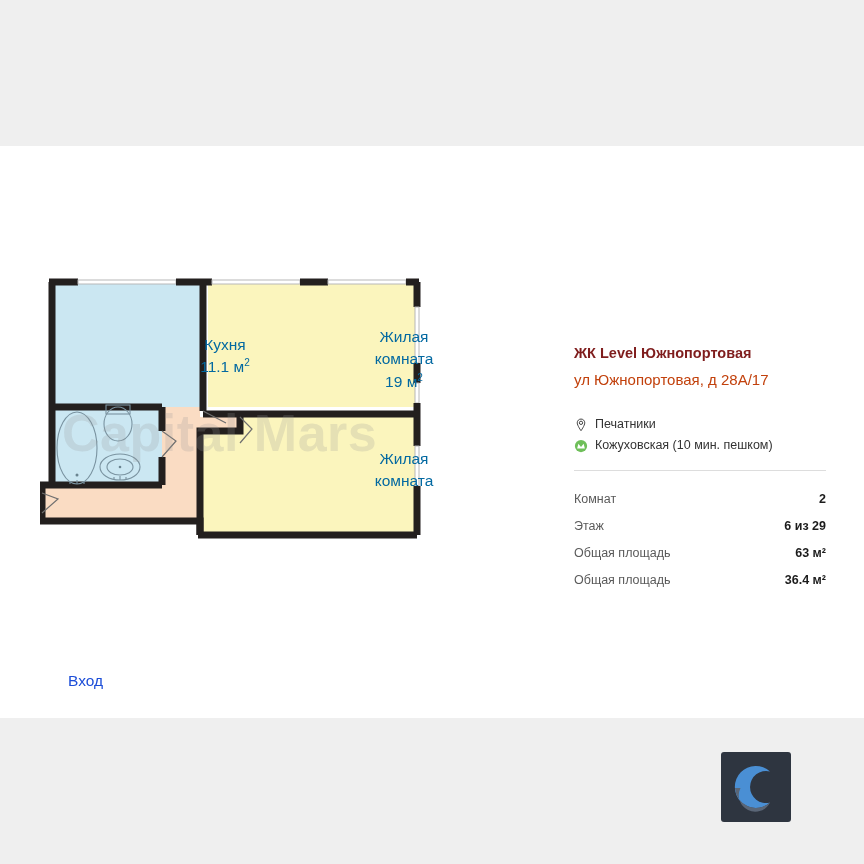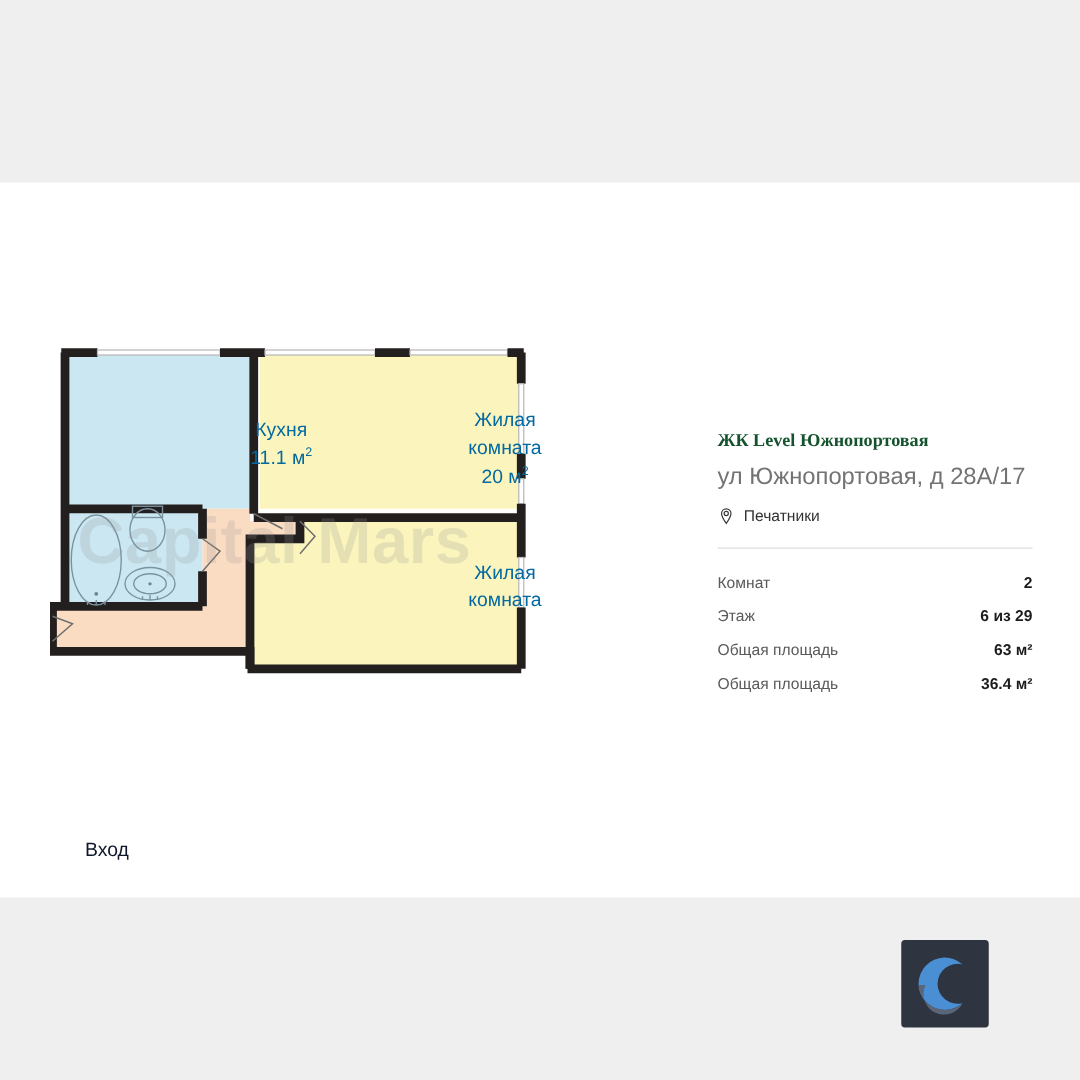--- a/index.html
+++ b/index.html
@@ -49,42 +49,41 @@
     line-height: 1.45;
     white-space: nowrap;
     font-family: "Liberation Sans", sans-serif;
   }
   .room-label .sup { font-size: 10px; vertical-align: super; }
 
   #entrance-label {
     position: absolute;
     left: 68px; top: 526px;
     font-size: 15.5px;
-    color: #0f172a;
+    color: #1d4ed8;
   }
 
   
   #sidebar {
     position: absolute;
     left: 574px; top: 198px;
     width: 252px;
   }
   #complex-title {
-    color: #14532d;
+    color: #7f1d1d;
     font-size: 14.5px;
     font-weight: bold;
     line-height: 1.3;
     margin-bottom: 7px;
-    font-family: Liberation Serif, serif;
   }
   #address {
-    color: #737373;
-    font-size: 19px;
+    color: #c2410c;
+    font-size: 15px;
     line-height: 1.3;
-    margin-bottom: 11px;
+    margin-bottom: 28px;
   }
   .loc-row {
     display: flex;
     align-items: center;
     gap: 7px;
     margin-bottom: 6px;
   }
   .loc-row .loc-text {
     color: #333333;
     font-size: 12.5px;
@@ -209,21 +208,21 @@
       <div>
         <span>11.1</span>
         <span>м</span><span class="sup">2</span>
       </div>
     </div>
 
     <div class="room-label" style="left: 336px; top: 180px; width: 136px;">
       <div>Жилая</div>
       <div>комната</div>
       <div>
-        <span>20</span>
+        <span>19</span>
         <span>м</span><span class="sup">2</span>
       </div>
     </div>
 
     <div class="room-label" style="left: 336px; top: 302px; width: 136px;">
       <div>Жилая</div>
       <div>комната</div>
     </div>
 
     <div id="entrance-label">Вход</div>
@@ -235,20 +234,27 @@
       <div id="address">ул Южнопортовая, д 28А/17</div>
 
       <div class="loc-row">
         <svg class="icon-pin" viewBox="0 0 16 16">
           <path d="M8 1.2c-2.4 0-4.3 1.9-4.3 4.3 0 3.1 4.3 9 4.3 9s4.3-5.9 4.3-9c0-2.4-1.9-4.3-4.3-4.3z" fill="none" stroke="#3a3a3a" stroke-width="1.1"></path>
           <circle cx="8" cy="5.5" r="1.9" fill="none" stroke="#3a3a3a" stroke-width="1.1"></circle>
         </svg>
         <span class="loc-text">Печатники</span>
       </div>
 
+      <div class="loc-row">
+        <svg class="icon-metro" viewBox="0 0 16 16">
+          <circle cx="8" cy="8" r="7" fill="#6fbf5a"></circle>
+          <path d="M3.6 10.8 L5 5.4 L8 9 L11 5.4 L12.4 10.8 Z" fill="#ffffff"></path>
+        </svg>
+        <span class="loc-text">Кожуховская (10 мин. пешком)</span>
+      </div>
 
       <div id="divider"></div>
 
       <div class="spec-row">
         <span class="spec-key">Комнат</span>
         <span class="spec-val">2</span>
       </div>
       <div class="spec-row">
         <span class="spec-key">Этаж</span>
         <span class="spec-val">6 из 29</span>

